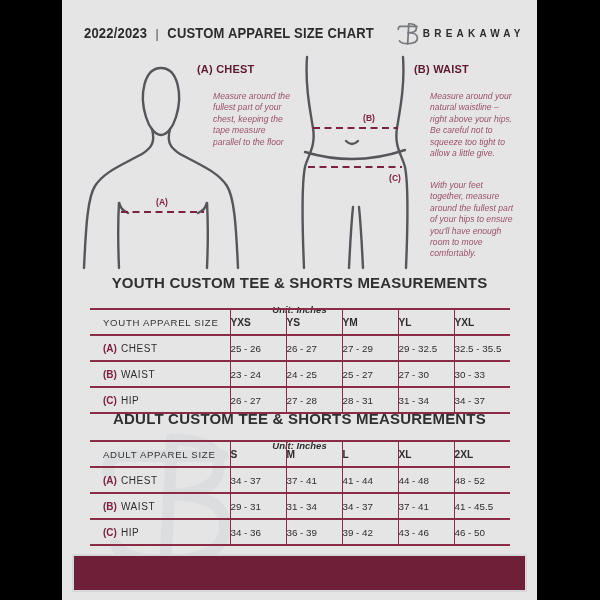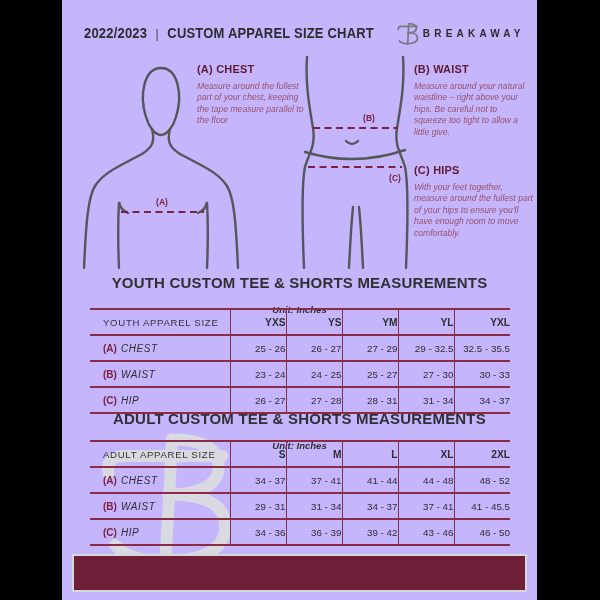--- a/index.html
+++ b/index.html
@@ -3,21 +3,21 @@
 <meta charset="utf-8">
 <style>
   html,body{margin:0;padding:0;}
   body{
     width:600px;height:600px;background:#000;position:relative;overflow:hidden;
     font-family:"Liberation Sans", sans-serif;
     -webkit-font-smoothing:antialiased;
   }
   .page{
     position:absolute;left:62px;top:0;width:475px;height:600px;
-    background:#c4b5fd;
+    background:#e5e5e5;
   }
   
   .topbar{
     position:absolute;left:0;top:16px;width:100%;height:34px;
     display:flex;justify-content:space-between;align-items:center;
     padding:0 22px;box-sizing:border-box;
   }
   .title-left{
     display:flex;align-items:center;gap:9px;
     color:#2c2c2e;font-weight:700;font-size:14px;letter-spacing:.2px;
@@ -31,54 +31,54 @@
   
   .guide-svg{position:absolute;left:0;top:55px;width:475px;height:215px;}
   .fig{stroke:#55565a;stroke-width:2.4;fill:none;stroke-linecap:round;}
   .dash{stroke:#7c2240;stroke-width:2.2;fill:none;stroke-dasharray:7 4.5;}
   .dash-label{fill:#7c2240;font-size:8.5px;font-weight:700;font-family:"Liberation Sans",sans-serif;}
   .guide-block{position:absolute;z-index:2;}
   .guide-heading{
     color:#5e1b30;font-weight:800;font-size:11px;letter-spacing:.2px;margin:0 0 6px 0;
   }
   .guide-desc{
-    color:#9a5168;font-style:italic;font-size:8.6px;line-height:11.4px;margin:0;
+    color:#9a5168;font-style:italic;font-size:8.6px;line-height:11.4px;margin:16px;
   }
   #guide-chest{left:135px;top:63px;width:112px;}
   #guide-waist{left:352px;top:63px;width:116px;}
   #guide-hips{left:352px;top:164px;width:120px;}
   
   .tbl-title{
     position:absolute;left:0;width:100%;text-align:center;
     color:#303032;font-weight:700;font-size:15px;letter-spacing:.2px;z-index:2;
   }
   .tbl-unit{
     position:absolute;left:0;width:100%;text-align:center;
     color:#303032;font-style:italic;font-weight:600;font-size:9.5px;z-index:2;margin-top:16px;
   }
   .size-table{
     position:absolute;left:28px;width:420px;border-collapse:collapse;table-layout:fixed;
     z-index:2;background:transparent;
   }
   .size-table col.c-label{width:140px;}
   .size-table col.c-size{width:56px;}
   .size-table th,.size-table td{
-    height:24px;padding:0;text-align:right;vertical-align:middle;
+    height:24px;padding:0;text-align:left;vertical-align:middle;
     font-size:9.8px;color:#2e2e30;font-weight:400;
     border-top:2px solid #8c2b45;
   }
   .size-table tr:last-child th,.size-table tr:last-child td{border-bottom:2px solid #8c2b45;}
   .size-table th:not(:first-child),.size-table td:not(:first-child){border-left:1.5px solid #8c2b45;}
   .size-table thead th{font-weight:700;font-size:10.2px;margin-top:44px;}
   .size-table thead th.label-h{
     font-weight:400;font-size:9.6px;letter-spacing:.7px;text-align:left;padding-left:13px;color:#333335;
   }
   .size-table td.label-cell{text-align:left;padding-left:13px;font-size:10px;}
   .size-table .marker{color:#7c2240;font-weight:800;margin-right:4px;}
-  .size-table .row-label{color:#2e2e30;letter-spacing:.6px;font-style:italic;}
+  .size-table .row-label{color:#2e2e30;letter-spacing:.6px;}
   #youth-title{top:274px;} #youth-unit{top:288px;} #youth-table{top:308px;}
   #adult-title{top:410px;} #adult-unit{top:424px;} #adult-table{top:440px;}
   
   .watermark{position:absolute;left:32px;top:414px;width:165px;height:170px;z-index:1;opacity:.9;}
   .footer-bar{
     position:absolute;left:10px;top:554px;width:455px;height:38px;box-sizing:border-box;
     background:#6f1f37;border:2px solid #d6d7d9;z-index:3;
   }
 </style>
 </head>
@@ -140,21 +140,20 @@
 
   <div class="guide-block" id="guide-chest">
     <p class="guide-heading">(A) CHEST</p>
     <p class="guide-desc">Measure around the fullest part of your chest, keeping the tape measure parallel to the floor</p>
   </div>
   <div class="guide-block" id="guide-waist">
     <p class="guide-heading">(B) WAIST</p>
     <p class="guide-desc">Measure around your natural waistline – right above your hips. Be careful not to squeeze too tight to allow a little give.</p>
   </div>
   <div class="guide-block" id="guide-hips">
-    <p class="guide-heading">(C) HIPS</p>
     <p class="guide-desc">With your feet together, measure around the fullest part of your hips to ensure you'll have enough room to move comfortably.</p>
   </div>
 
   <svg class="watermark" viewBox="0 0 36 36">
     <use href="#b-logo-shape" stroke="#dcddde" stroke-width="2.6"></use>
   </svg>
 
   <div class="tbl-title" id="youth-title">YOUTH CUSTOM TEE &amp; SHORTS MEASUREMENTS</div>
   <div class="tbl-unit" id="youth-unit">Unit: Inches</div>
   <table class="size-table" id="youth-table">

